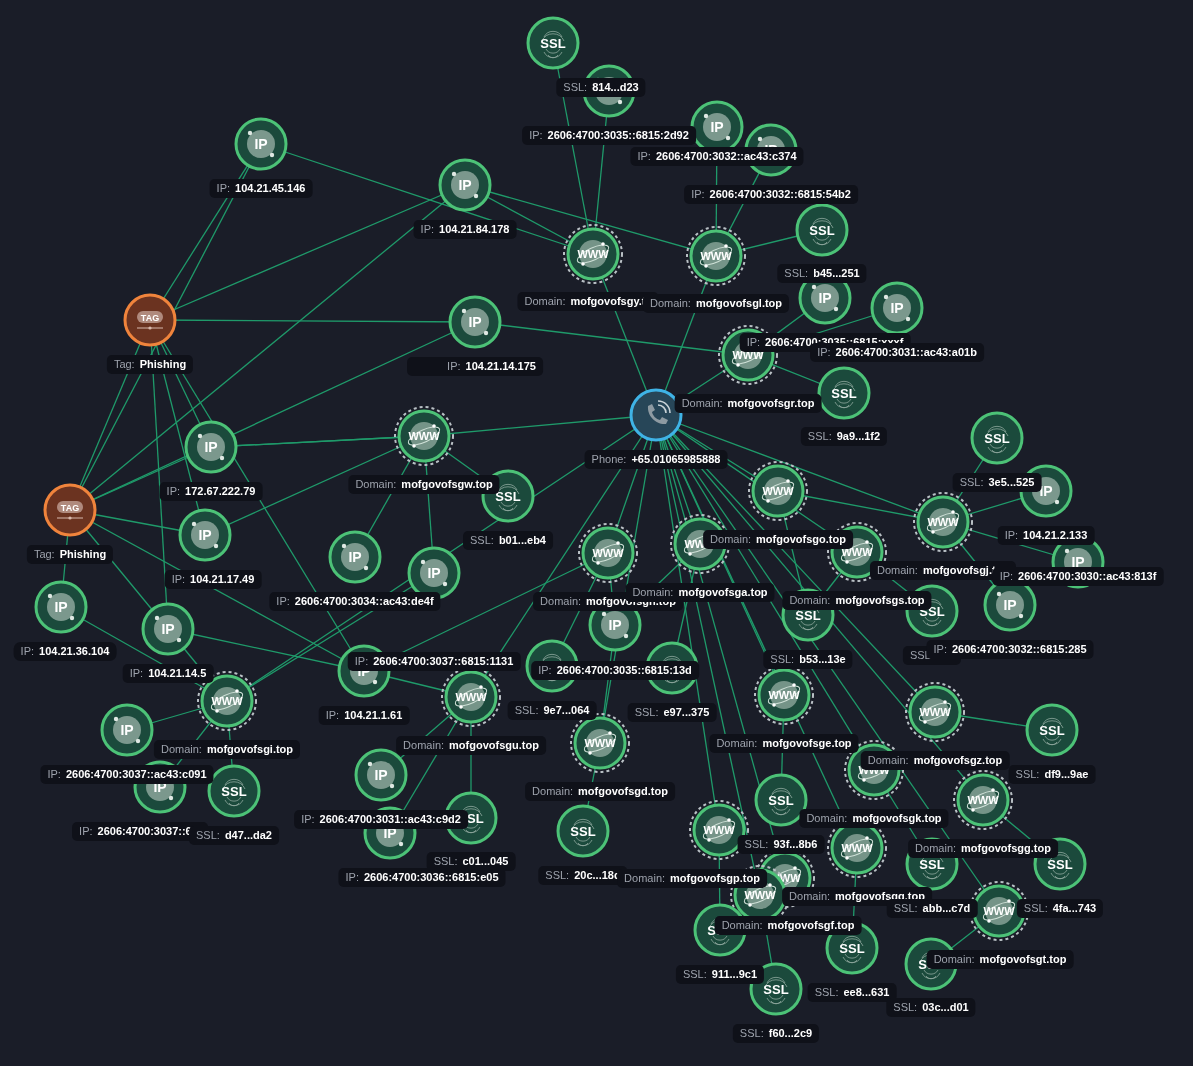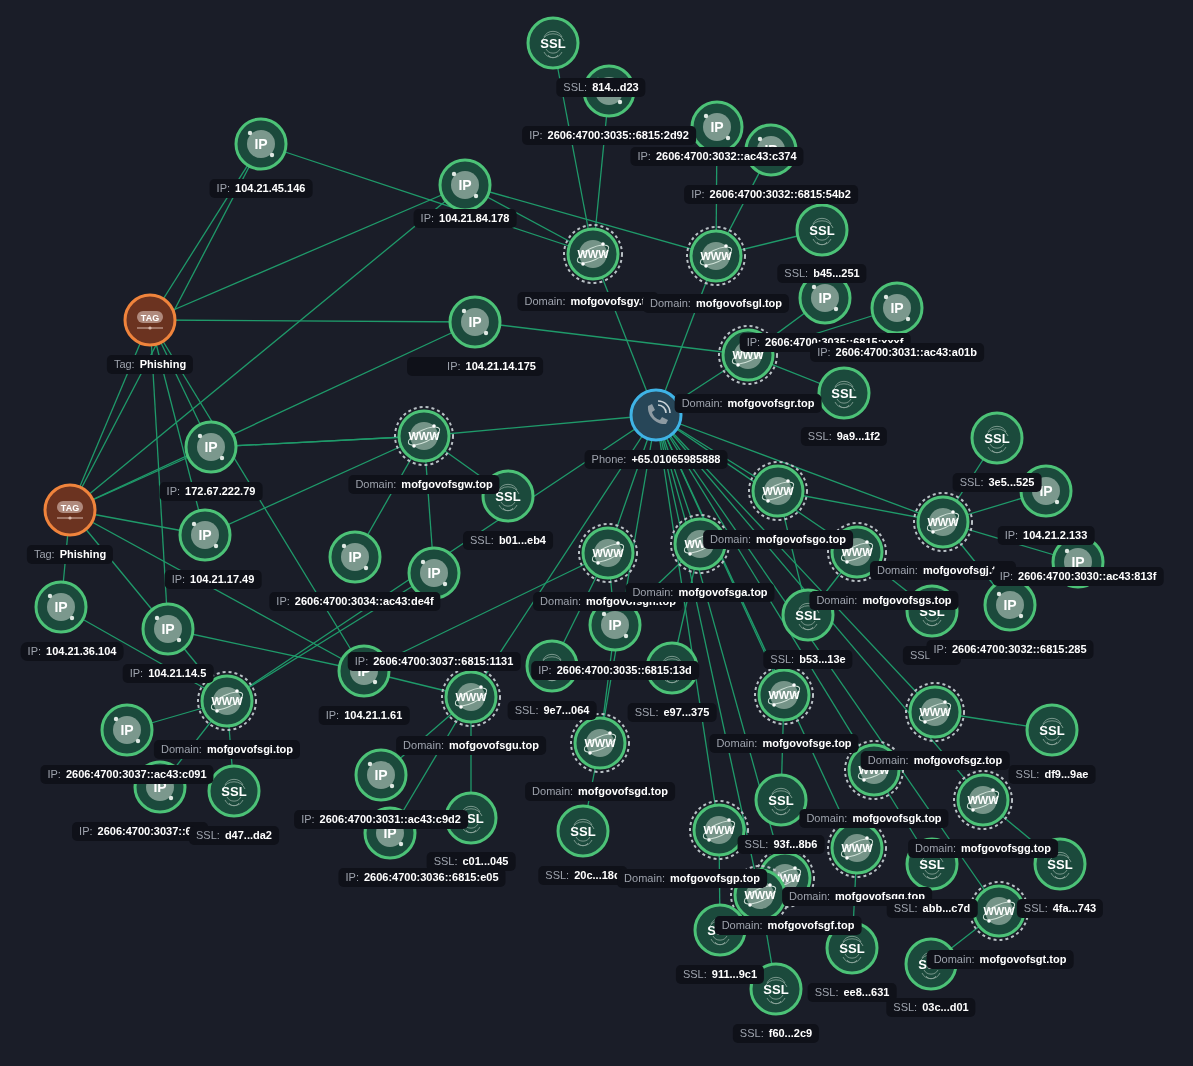--- a/index.html
+++ b/index.html
@@ -435,21 +435,21 @@
 
 <div id="labels">
     <div class="lbl" style="left: 656px; top: 450px;"><span class="k">Phone:</span><span>+65.01065985888</span></div>
     <div class="lbl" style="left: 150px; top: 355px;"><span class="k">Tag:</span><span>Phishing</span></div>
     <div class="lbl" style="left: 70px; top: 545px;"><span class="k">Tag:</span><span>Phishing</span></div>
     <div class="lbl" style="left: 553px; top: 78px; margin-left: 48px;"><span class="k">SSL:</span><span>814...d23</span></div>
     <div class="lbl" style="left: 609px; top: 126px;"><span class="k">IP:</span><span>2606:4700:3035::6815:2d92</span></div>
     <div class="lbl" style="left: 717px; top: 147px;"><span class="k">IP:</span><span>2606:4700:3032::ac43:c374</span></div>
     <div class="lbl" style="left: 771px; top: 185px;"><span class="k">IP:</span><span>2606:4700:3032::6815:54b2</span></div>
     <div class="lbl" style="left: 261px; top: 179px;"><span class="k">IP:</span><span>104.21.45.146</span></div>
-    <div class="lbl" style="left: 465px; top: 209px; text-align: center;"><span class="k">IP:</span><span>104.21.84.178</span></div>
+    <div class="lbl" style="left: 465px; top: 220px; text-align: center;"><span class="k">IP:</span><span>104.21.84.178</span></div>
     <div class="lbl" style="left: 588px; top: 292px;"><span class="k">Domain:</span><span>mofgovofsgy.tc</span></div>
     <div class="lbl" style="left: 716px; top: 294px;"><span class="k">Domain:</span><span>mofgovofsgl.top</span></div>
     <div class="lbl" style="left: 822px; top: 264px;"><span class="k">SSL:</span><span>b45...251</span></div>
     <div class="lbl" style="left: 475px; top: 357px; padding-left: 40px;"><span class="k">IP:</span><span>104.21.14.175</span></div>
     <div class="lbl" style="left: 825px; top: 333px;"><span class="k">IP:</span><span>2606:4700:3035::6815:xxxf</span></div>
     <div class="lbl" style="left: 897px; top: 343px;"><span class="k">IP:</span><span>2606:4700:3031::ac43:a01b</span></div>
     <div class="lbl" style="left: 748px; top: 394px;"><span class="k">Domain:</span><span>mofgovofsgr.top</span></div>
     <div class="lbl" style="left: 844px; top: 427px;"><span class="k">SSL:</span><span>9a9...1f2</span></div>
     <div class="lbl" style="left: 211px; top: 482px;"><span class="k">IP:</span><span>172.67.222.79</span></div>
     <div class="lbl" style="left: 424px; top: 475px;"><span class="k">Domain:</span><span>mofgovofsgw.top</span></div>
@@ -457,25 +457,25 @@
     <div class="lbl" style="left: 997px; top: 473px;"><span class="k">SSL:</span><span>3e5...525</span></div>
     <div class="lbl" style="left: 1046px; top: 526px;"><span class="k">IP:</span><span>104.21.2.133</span></div>
     <div class="lbl" style="left: 943px; top: 561px;"><span class="k">Domain:</span><span>mofgovofsgj.top</span></div>
     <div class="lbl" style="left: 1078px; top: 567px;"><span class="k">IP:</span><span>2606:4700:3030::ac43:813f</span></div>
     <div class="lbl" style="left: 205px; top: 570px; margin-left: 8px;"><span class="k">IP:</span><span>104.21.17.49</span></div>
     <div class="lbl" style="left: 355px; top: 592px;"><span class="k">IP:</span><span>2606:4700:3034::ac43:de4f</span></div>
     <div class="lbl" style="left: 434px; top: 608px; margin-top: 44px;"><span class="k">IP:</span><span>2606:4700:3037::6815:1131</span></div>
     <div class="lbl" style="left: 608px; top: 592px;"><span class="k">Domain:</span><span>mofgovofsgh.top</span></div>
     <div class="lbl" style="left: 700px; top: 583px;"><span class="k">Domain:</span><span>mofgovofsga.top</span></div>
     <div class="lbl" style="left: 778px; top: 530px;"><span class="k">Domain:</span><span>mofgovofsgo.top</span></div>
-    <div class="lbl" style="left: 857px; top: 591px; margin-left: 27px;"><span class="k">Domain:</span><span>mofgovofsgs.top</span></div>
+    <div class="lbl" style="left: 857px; top: 591px;"><span class="k">Domain:</span><span>mofgovofsgs.top</span></div>
     <div class="lbl" style="left: 808px; top: 650px;"><span class="k">SSL:</span><span>b53...13e</span></div>
     <div class="lbl" style="left: 932px; top: 646px;"><span class="k">SSL:</span><span>e...</span></div>
     <div class="lbl" style="left: 1010px; top: 640px;"><span class="k">IP:</span><span>2606:4700:3032::6815:285</span></div>
-    <div class="lbl" style="left: 72px; top: 642px; border-radius: 7px;"><span class="k">IP:</span><span>104.21.36.104</span></div>
+    <div class="lbl" style="left: 65px; top: 642px; border-radius: 7px;"><span class="k">IP:</span><span>104.21.36.104</span></div>
     <div class="lbl" style="left: 168px; top: 664px;"><span class="k">IP:</span><span>104.21.14.5</span></div>
     <div class="lbl" style="left: 364px; top: 706px;"><span class="k">IP:</span><span>104.21.1.61</span></div>
     <div class="lbl" style="left: 615px; top: 661px;"><span class="k">IP:</span><span>2606:4700:3035::6815:13d</span></div>
     <div class="lbl" style="left: 552px; top: 701px;"><span class="k">SSL:</span><span>9e7...064</span></div>
     <div class="lbl" style="left: 672px; top: 703px;"><span class="k">SSL:</span><span>e97...375</span></div>
     <div class="lbl" style="left: 227px; top: 740px;"><span class="k">Domain:</span><span>mofgovofsgi.top</span></div>
     <div class="lbl" style="left: 471px; top: 736px;"><span class="k">Domain:</span><span>mofgovofsgu.top</span></div>
     <div class="lbl" style="left: 784px; top: 734px;"><span class="k">Domain:</span><span>mofgovofsge.top</span></div>
     <div class="lbl" style="left: 935px; top: 751px;"><span class="k">Domain:</span><span>mofgovofsgz.top</span></div>
     <div class="lbl" style="left: 1052px; top: 765px;"><span class="k">SSL:</span><span>df9...9ae</span></div>

